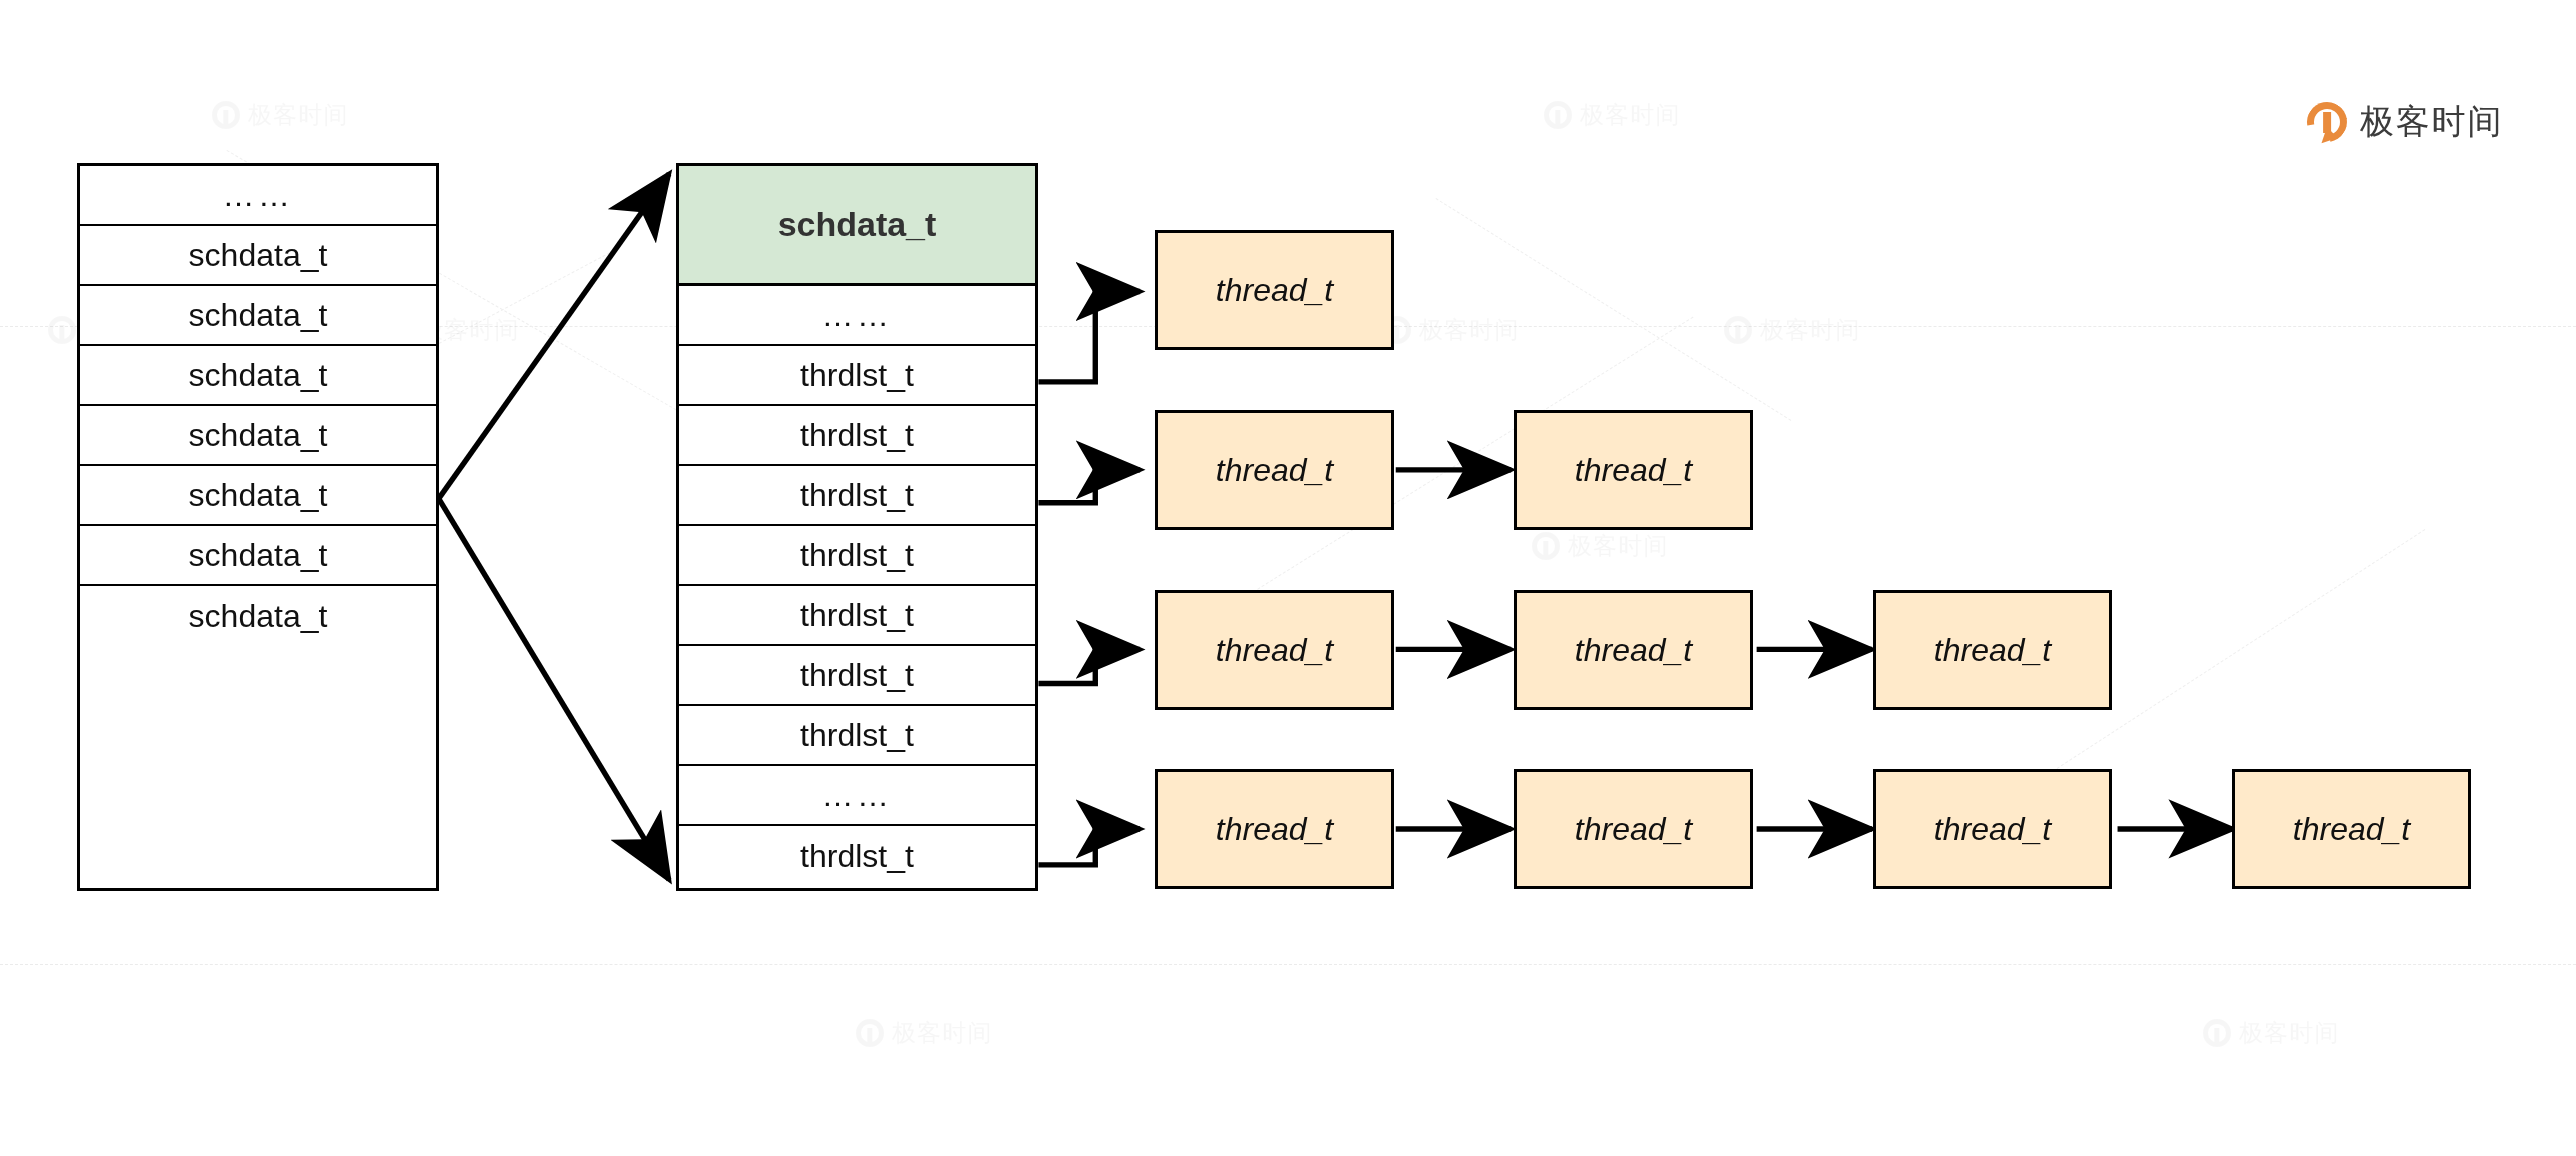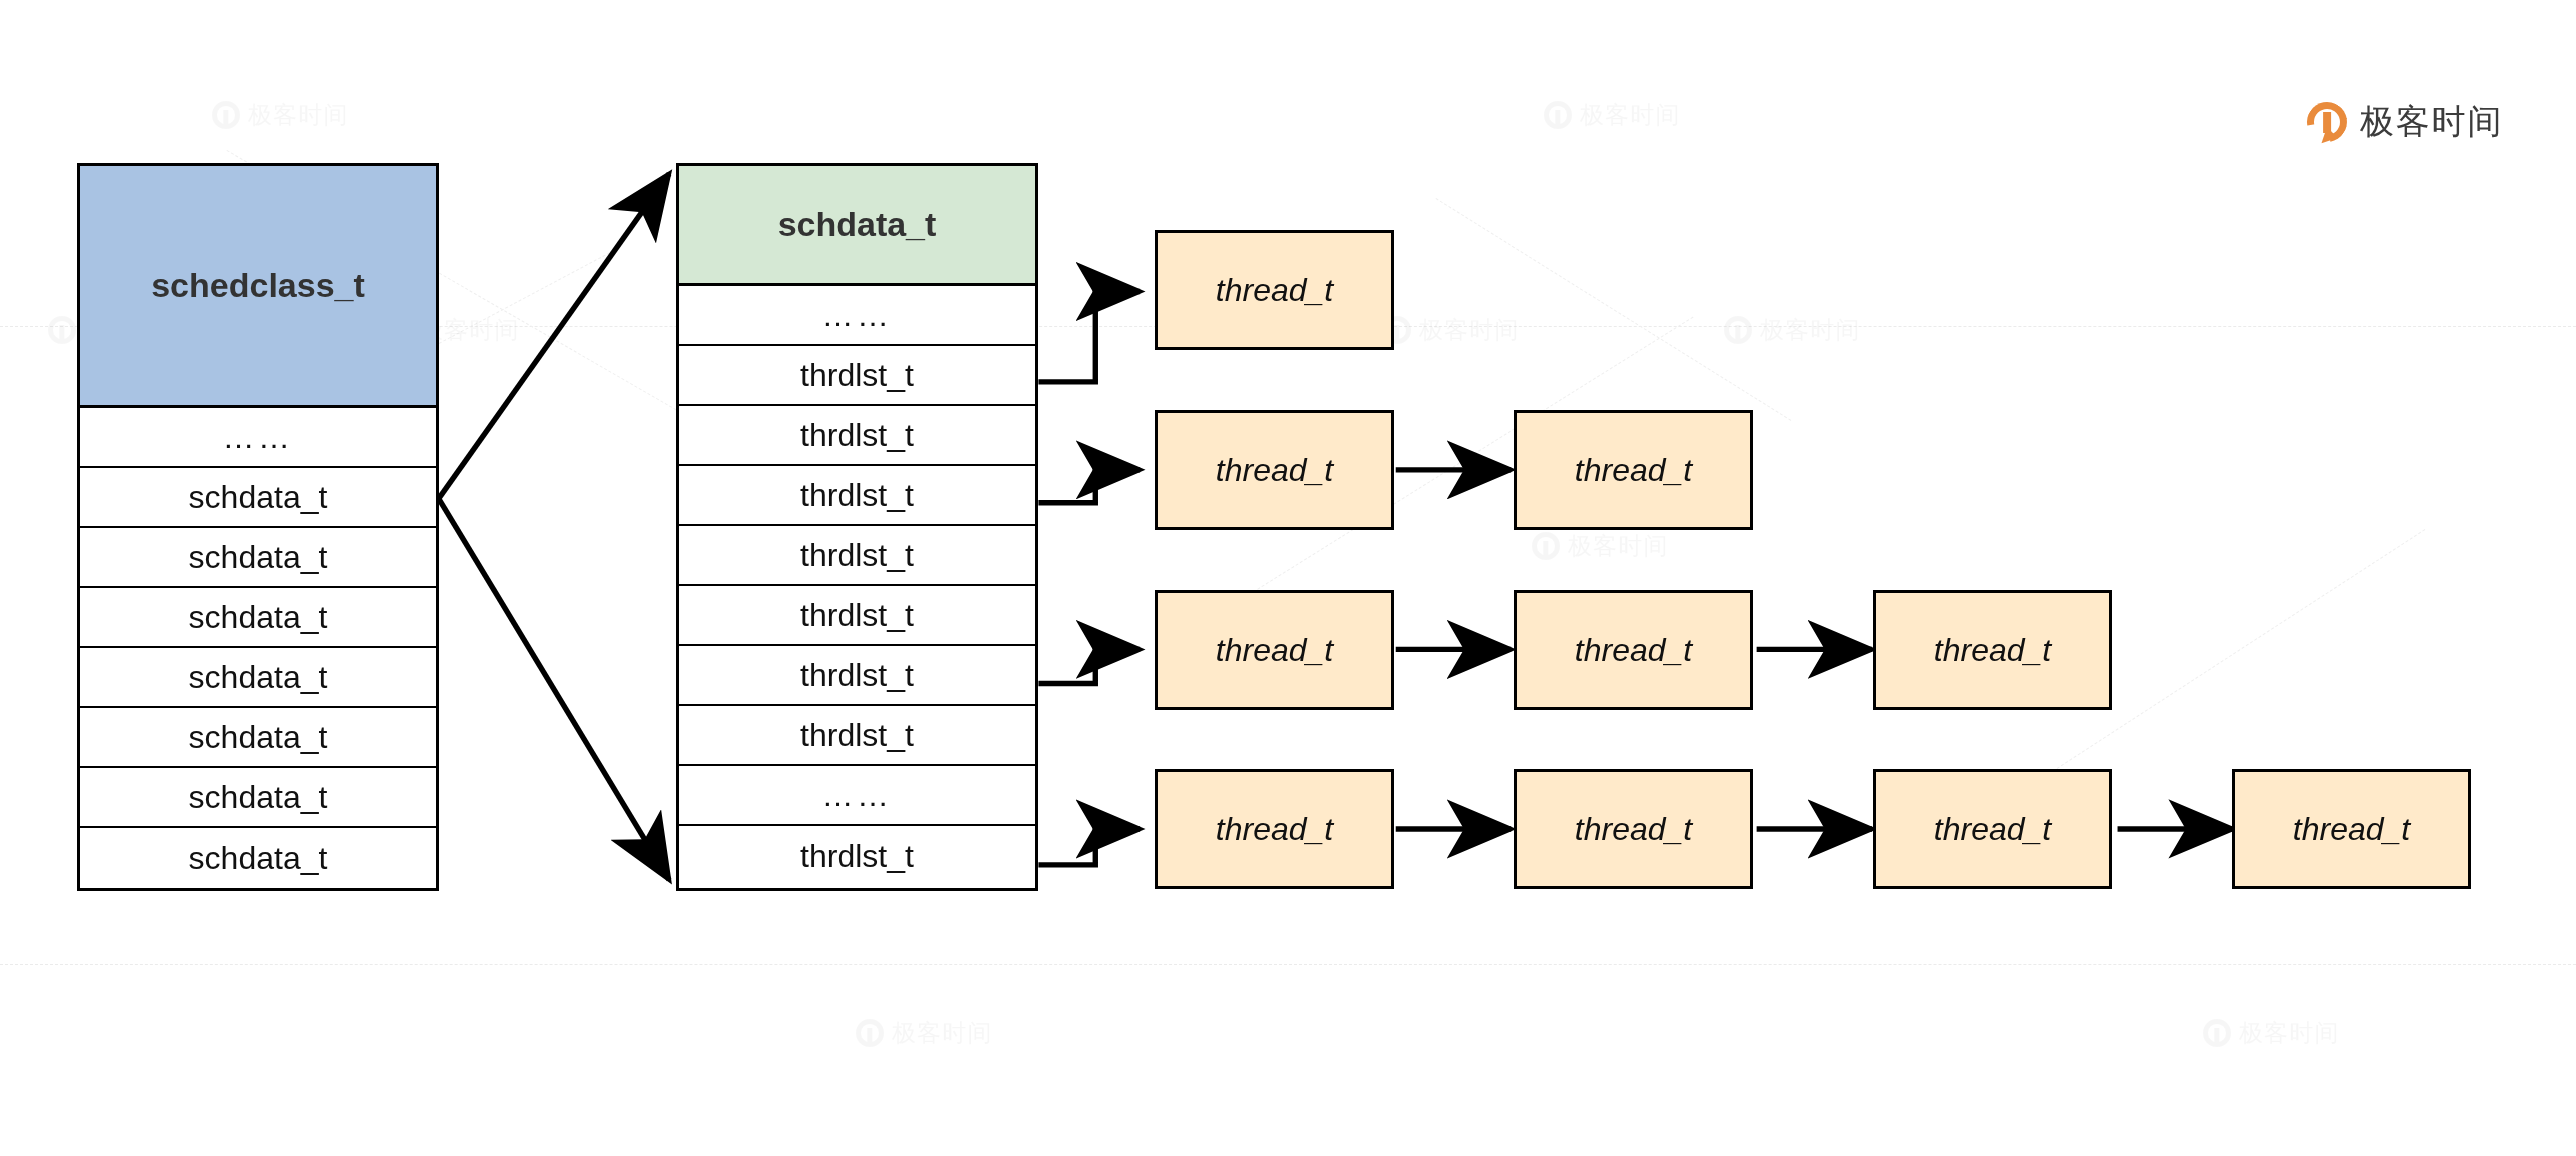--- a/index.html
+++ b/index.html
@@ -141,21 +141,20 @@
       <path d="M2332,785 L2525,785"></path>
       <path d="M2332,1085 L2525,1085"></path>
       <path d="M2935,1085 L3128,1085"></path>
       <path d="M2332,1385 L2525,1385"></path>
       <path d="M2935,1385 L3128,1385"></path>
       <path d="M3538,1385 L3731,1385"></path>
     </g>
   </svg>
 
   <div class="struct" id="tbl-schedclass" style="left:77px;top:163px;width:362px;height:728px;">
-    <div class="hdr" style="height:242px;background:#a9c3e3;">schedclass_t</div>
     <div class="row dots" style="height:60px;">……</div>
     <div class="row" style="height:60px;">schdata_t</div>
     <div class="row" style="height:60px;">schdata_t</div>
     <div class="row" style="height:60px;">schdata_t</div>
     <div class="row" style="height:60px;">schdata_t</div>
     <div class="row" style="height:60px;">schdata_t</div>
     <div class="row" style="height:60px;">schdata_t</div>
     <div class="row" style="height:60px;">schdata_t</div>
   </div>
 

